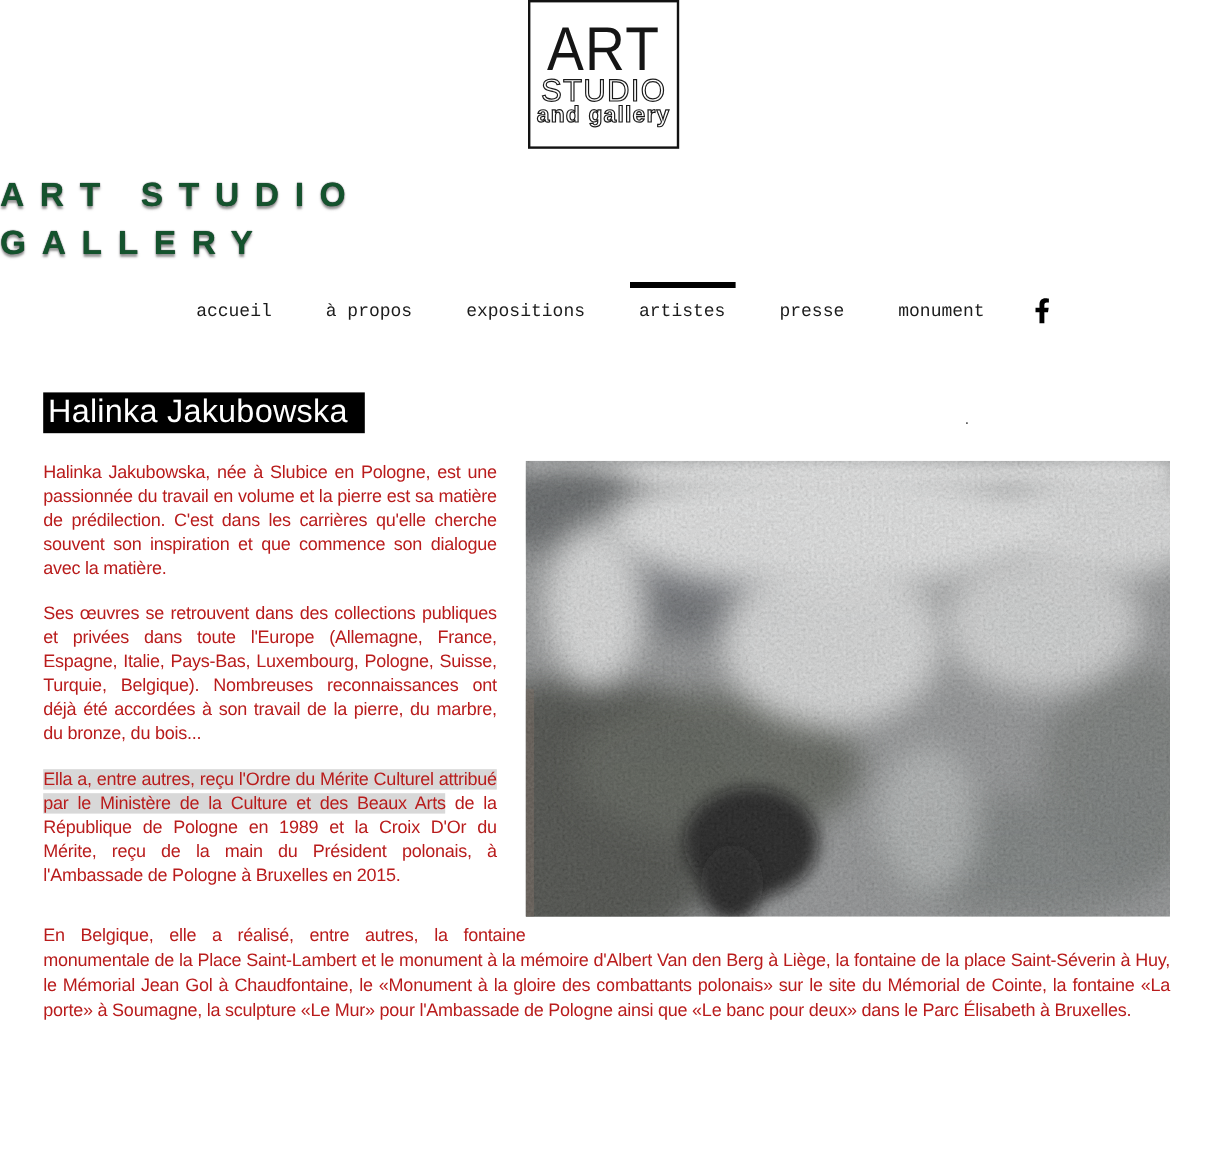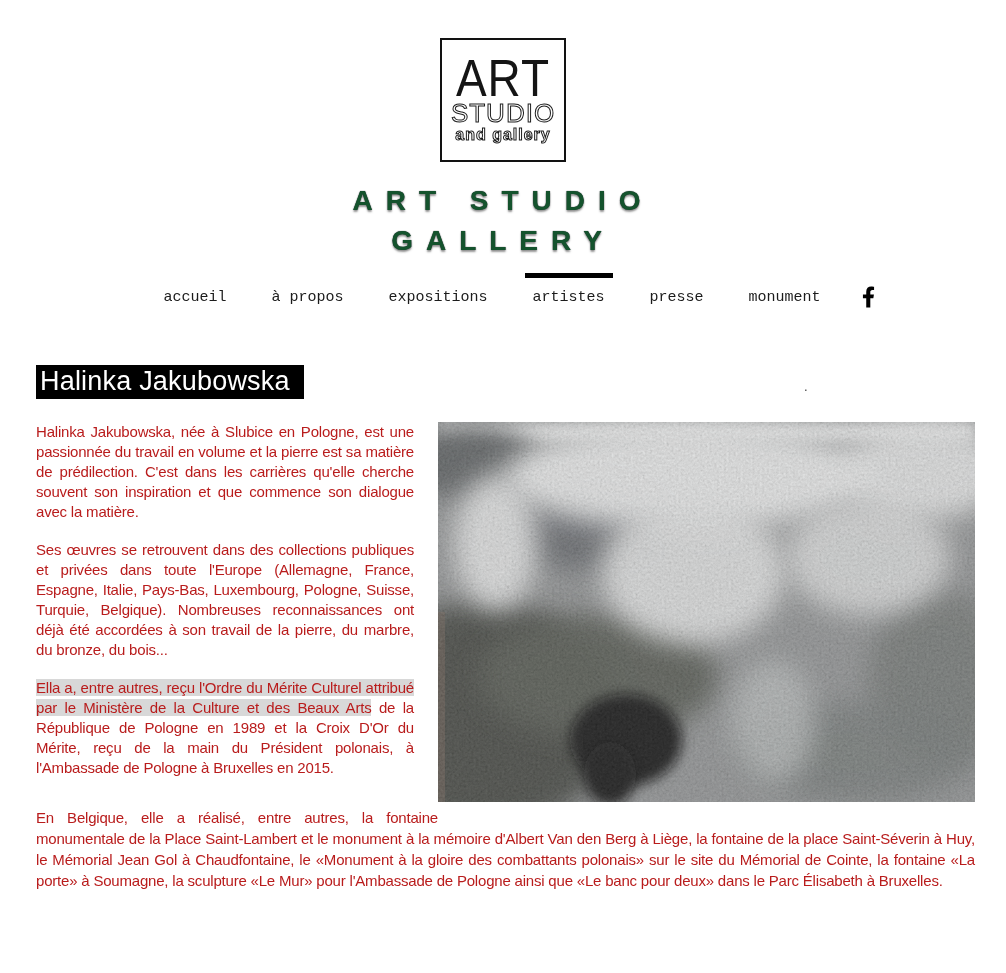--- a/index.html
+++ b/index.html
@@ -4,38 +4,38 @@
 <style>
   * { box-sizing: border-box; }
   html,body { margin:0; padding:0; background:#fff; }
   body {
     width:1006px; height:973px; overflow:hidden;
     font-family:"Liberation Sans", sans-serif;
     -webkit-font-smoothing:antialiased;
   }
 
   
-  .header { padding-top:38px; text-align:center; }
+  .header { }
 
   .logo-box {
     width:126px; height:124px; margin:0 auto;
     border:2px solid #121212;
     display:flex; flex-direction:column; align-items:center; justify-content:center;
     cursor:pointer; background:#fff;
   }
   .logo-art {
     font-size:46px; line-height:42px; letter-spacing:1px; font-weight:400;
     color:#151515; transform:scaleY(1.12);
   }
   .logo-outline { color:#1a1a1a; }
   @supports (-webkit-text-stroke: 1px #000) {
     .logo-outline { color:#fff; -webkit-text-stroke:1px #1a1a1a; }
   }
   .logo-studio { font-size:26px; line-height:26px; letter-spacing:1px; font-weight:400; margin-top:1px; }
-  .logo-gallery { font-size:16px; line-height:17px; letter-spacing:1px; font-weight:700; }
+  .logo-gallery { font-size:19px; line-height:17px; letter-spacing:1px; font-weight:700; }
 
   .site-title { color:#14532d; font-weight:700; }
   .site-title1 {
     margin-top:24px; font-size:28px; line-height:30px; letter-spacing:13px;
     text-shadow:0 2px 2px rgba(70,70,70,0.55), 0 0 1px #14141d;
   }
   .site-title2 {
     margin-top:10px; font-size:28px; line-height:30px; letter-spacing:13px;
     text-shadow:0 2px 2px rgba(70,70,70,0.55), 0 0 1px #14141d;
   }

